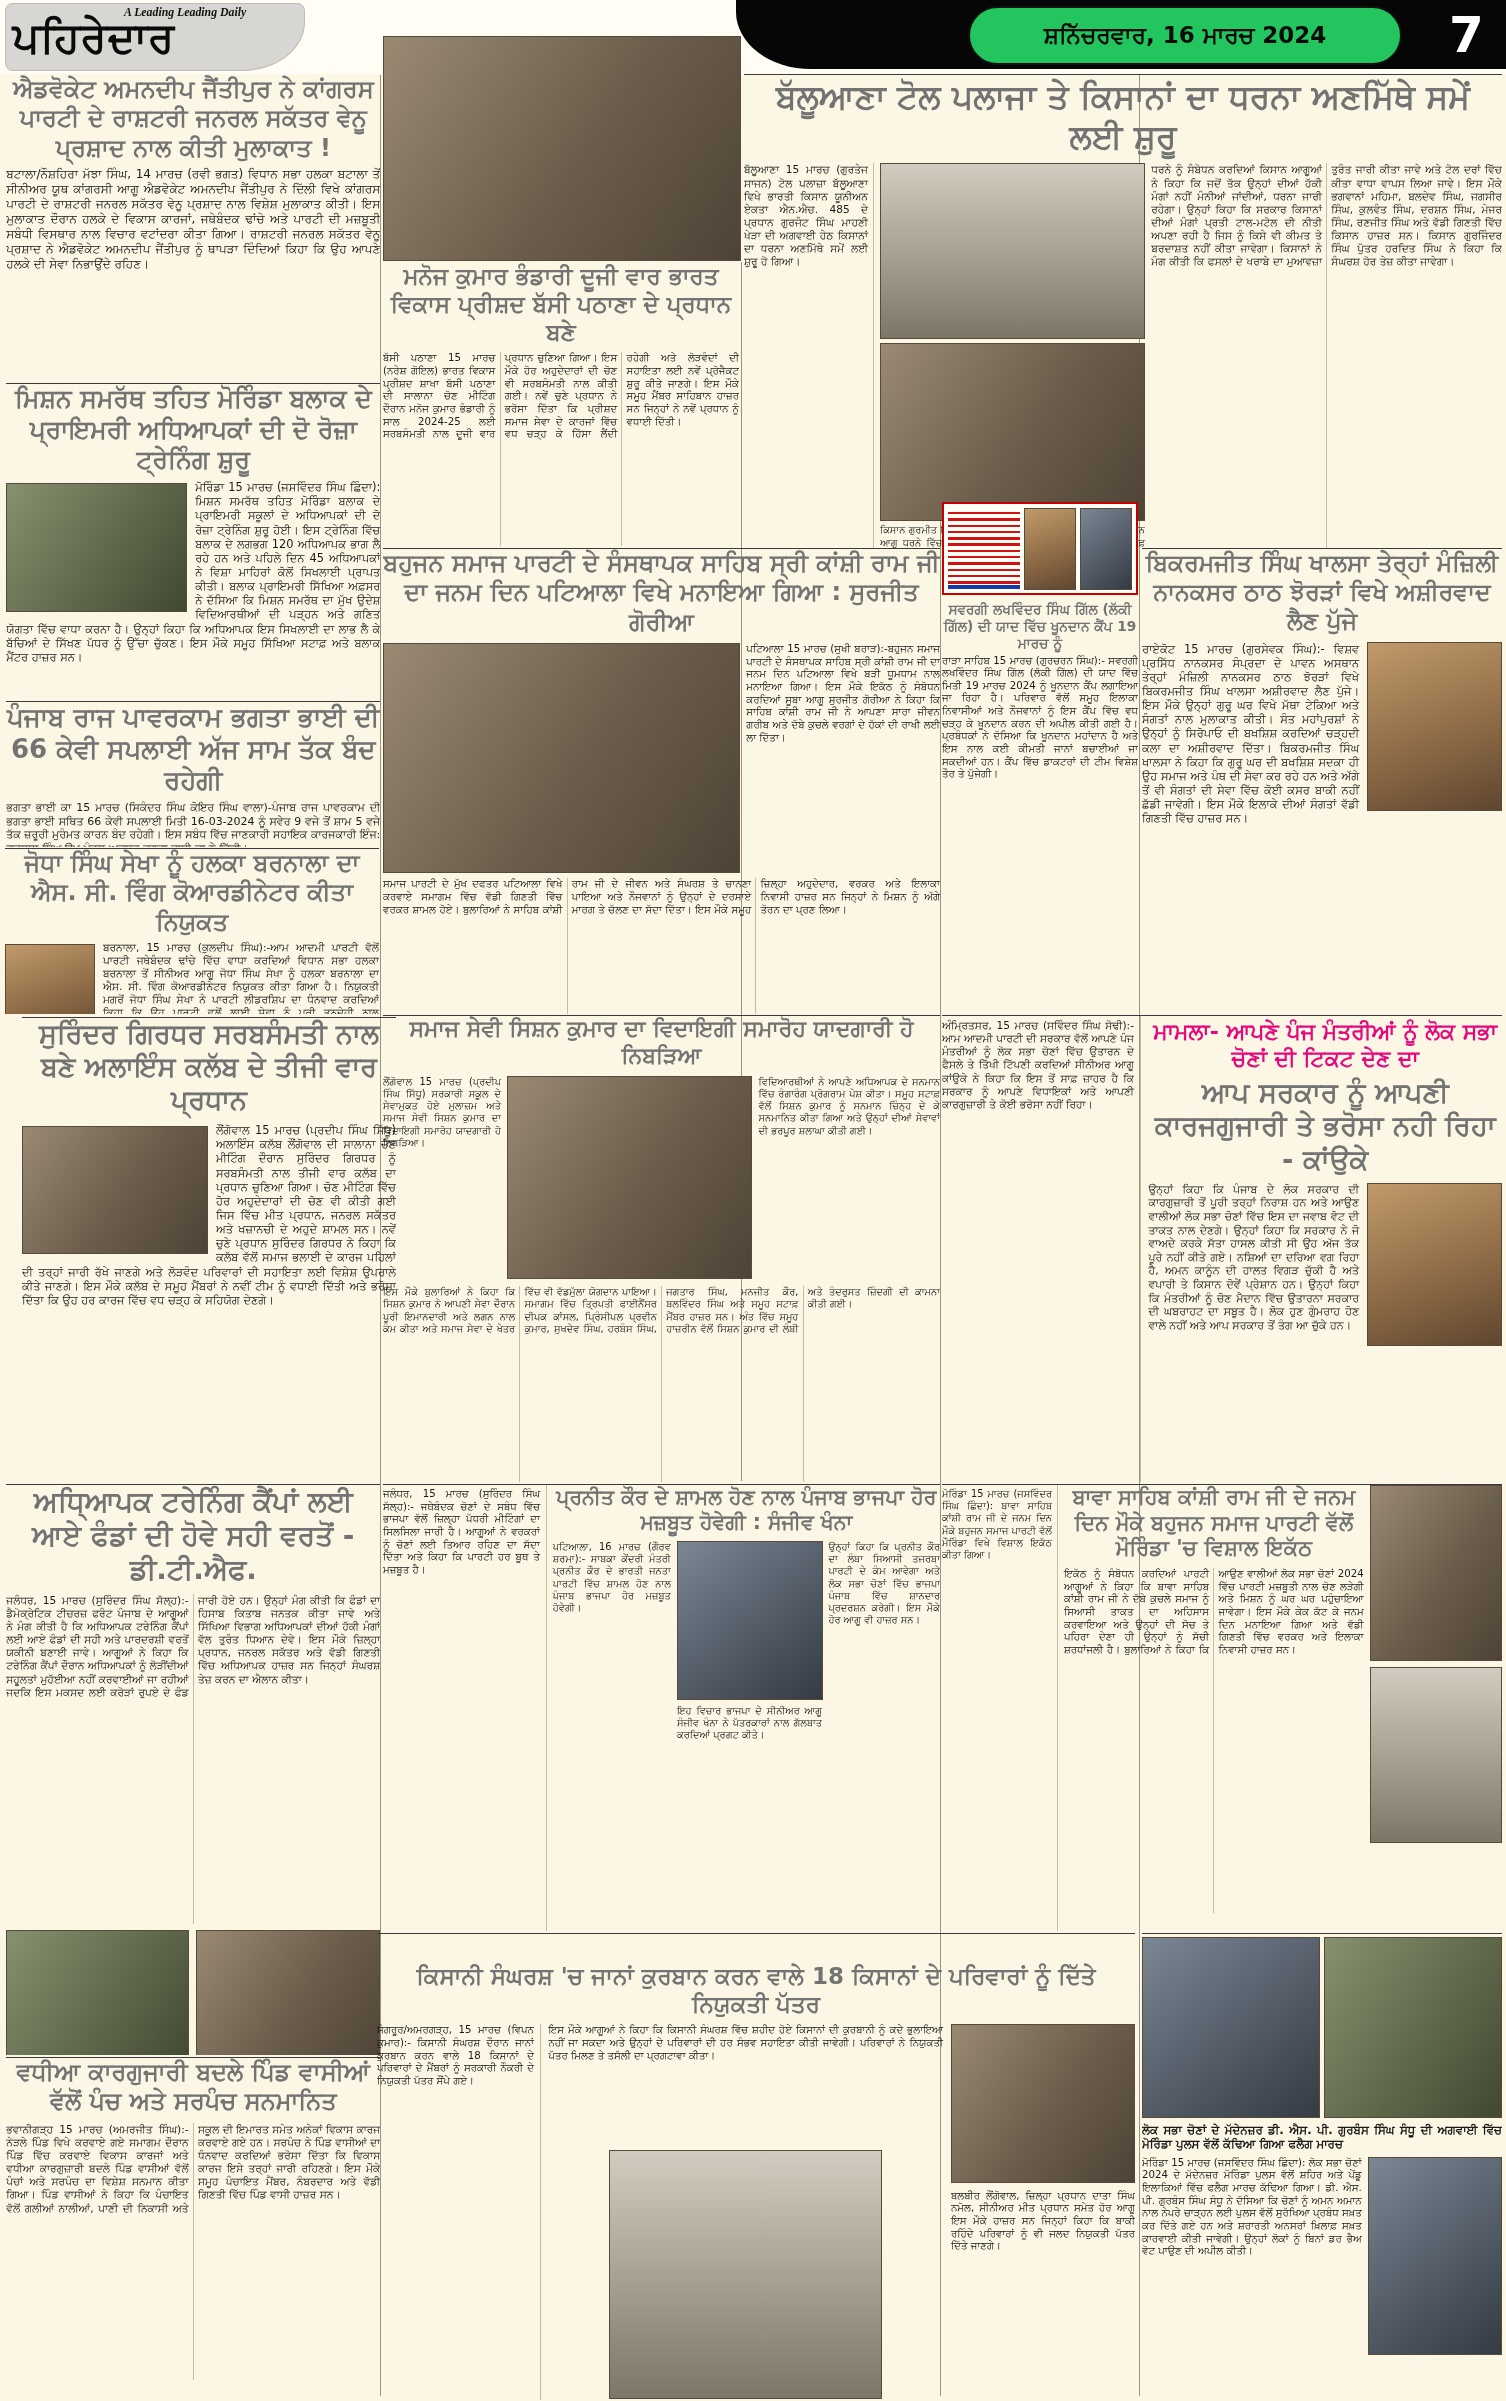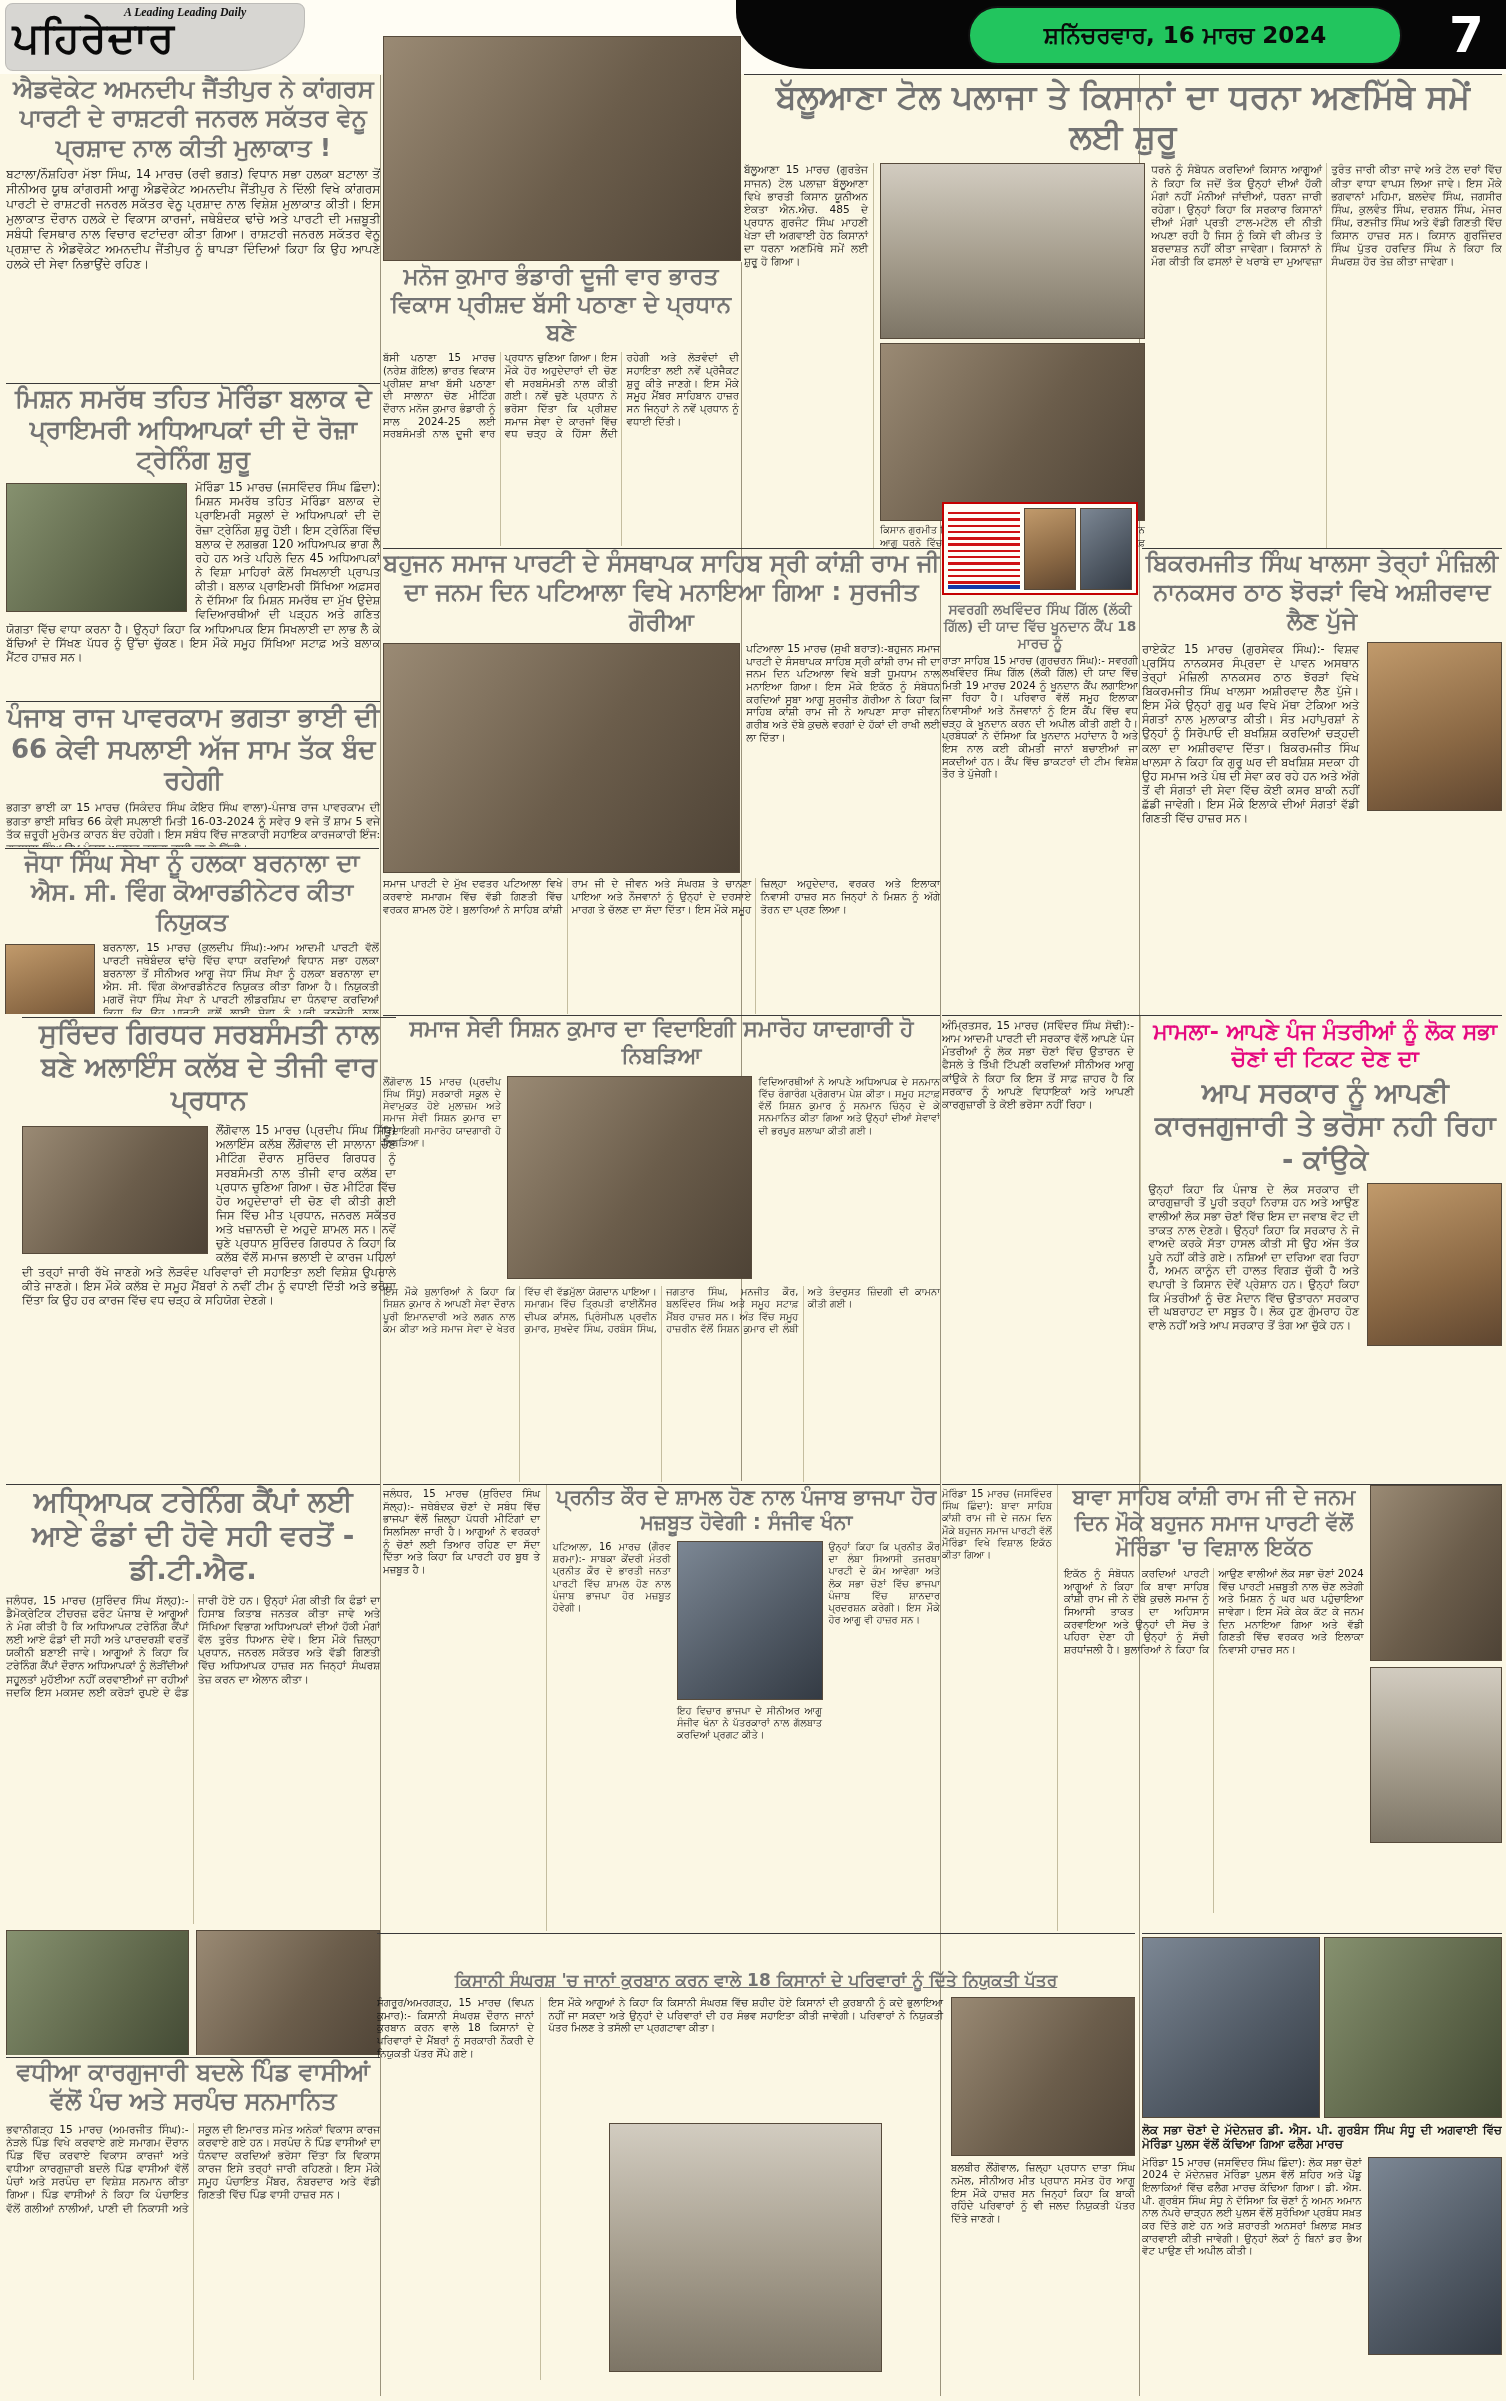--- a/index.html
+++ b/index.html
@@ -121,21 +121,21 @@
     </div>
     <div class="body cols3" style="font-size:10.2px;margin-top:6.3px;height:149px;">ਸਮਾਜ ਪਾਰਟੀ ਦੇ ਮੁੱਖ ਦਫਤਰ ਪਟਿਆਲਾ ਵਿਖੇ ਕਰਵਾਏ ਸਮਾਗਮ ਵਿੱਚ ਵੱਡੀ ਗਿਣਤੀ ਵਿੱਚ ਵਰਕਰ ਸ਼ਾਮਲ ਹੋਏ। ਬੁਲਾਰਿਆਂ ਨੇ ਸਾਹਿਬ ਕਾਂਸ਼ੀ ਰਾਮ ਜੀ ਦੇ ਜੀਵਨ ਅਤੇ ਸੰਘਰਸ਼ ਤੇ ਚਾਨਣਾ ਪਾਇਆ ਅਤੇ ਨੌਜਵਾਨਾਂ ਨੂੰ ਉਨ੍ਹਾਂ ਦੇ ਦਰਸਾਏ ਮਾਰਗ ਤੇ ਚੱਲਣ ਦਾ ਸੱਦਾ ਦਿੱਤਾ। ਇਸ ਮੌਕੇ ਸਮੂਹ ਜ਼ਿਲ੍ਹਾ ਅਹੁਦੇਦਾਰ, ਵਰਕਰ ਅਤੇ ਇਲਾਕਾ ਨਿਵਾਸੀ ਹਾਜ਼ਰ ਸਨ ਜਿਨ੍ਹਾਂ ਨੇ ਮਿਸ਼ਨ ਨੂੰ ਅੱਗੇ ਤੋਰਨ ਦਾ ਪ੍ਰਣ ਲਿਆ।</div>
   </div>
 
   <div class="article" style="left:942px;top:502px;width:196px;height:510px;">
     <div class="ad-box">
       <div class="ad-lines"></div>
       <div class="ph p" style="width:50px;height:80px;"></div>
       <div class="ph b" style="width:50px;height:80px;"></div>
     </div>
-    <div class="hl" style="font-size:13.7px;margin:6.3px 0 3.1px;">ਸਵਰਗੀ ਲਖਵਿੰਦਰ ਸਿੰਘ ਗਿੱਲ (ਲੱਕੀ ਗਿੱਲ) ਦੀ ਯਾਦ ਵਿੱਚ ਖੂਨਦਾਨ ਕੈਂਪ 18 ਮਾਰਚ ਨੂੰ</div>
+    <div class="hl" style="font-size:13.7px;margin:6.3px 0 3.1px;">ਸਵਰਗੀ ਲਖਵਿੰਦਰ ਸਿੰਘ ਗਿੱਲ (ਲੱਕੀ ਗਿੱਲ) ਦੀ ਯਾਦ ਵਿੱਚ ਖੂਨਦਾਨ ਕੈਂਪ 19 ਮਾਰਚ ਨੂੰ</div>
     <div class="body" style="font-size:10.2px;">ਰਾੜਾ ਸਾਹਿਬ 15 ਮਾਰਚ (ਗੁਰਚਰਨ ਸਿੰਘ):- ਸਵਰਗੀ ਲਖਵਿੰਦਰ ਸਿੰਘ ਗਿੱਲ (ਲੱਕੀ ਗਿੱਲ) ਦੀ ਯਾਦ ਵਿੱਚ ਮਿਤੀ 19 ਮਾਰਚ 2024 ਨੂੰ ਖੂਨਦਾਨ ਕੈਂਪ ਲਗਾਇਆ ਜਾ ਰਿਹਾ ਹੈ। ਪਰਿਵਾਰ ਵੱਲੋਂ ਸਮੂਹ ਇਲਾਕਾ ਨਿਵਾਸੀਆਂ ਅਤੇ ਨੌਜਵਾਨਾਂ ਨੂੰ ਇਸ ਕੈਂਪ ਵਿੱਚ ਵਧ ਚੜ੍ਹ ਕੇ ਖੂਨਦਾਨ ਕਰਨ ਦੀ ਅਪੀਲ ਕੀਤੀ ਗਈ ਹੈ। ਪ੍ਰਬੰਧਕਾਂ ਨੇ ਦੱਸਿਆ ਕਿ ਖੂਨਦਾਨ ਮਹਾਂਦਾਨ ਹੈ ਅਤੇ ਇਸ ਨਾਲ ਕਈ ਕੀਮਤੀ ਜਾਨਾਂ ਬਚਾਈਆਂ ਜਾ ਸਕਦੀਆਂ ਹਨ। ਕੈਂਪ ਵਿੱਚ ਡਾਕਟਰਾਂ ਦੀ ਟੀਮ ਵਿਸ਼ੇਸ਼ ਤੌਰ ਤੇ ਪੁੱਜੇਗੀ।</div>
   </div>
 
   <div class="article topline" style="left:1142px;top:548px;width:360px;height:465px;">
     <div class="hl" style="font-size:23.6px;">ਬਿਕਰਮਜੀਤ ਸਿੰਘ ਖਾਲਸਾ ਤੇਰ੍ਹਾਂ ਮੰਜ਼ਿਲੀ ਨਾਨਕਸਰ ਠਾਠ ਝੋਰੜਾਂ ਵਿਖੇ ਅਸ਼ੀਰਵਾਦ ਲੈਣ ਪੁੱਜੇ</div>
     <div class="body" style="font-size:11.4px;margin-top:6.3px;">
       <span class="ph p floatR" style="display:block;width:133px;height:167px;"></span>
       <span>ਰਾਏਕੋਟ 15 ਮਾਰਚ (ਗੁਰਸੇਵਕ ਸਿੰਘ):- ਵਿਸ਼ਵ ਪ੍ਰਸਿੱਧ ਨਾਨਕਸਰ ਸੰਪ੍ਰਦਾ ਦੇ ਪਾਵਨ ਅਸਥਾਨ ਤੇਰ੍ਹਾਂ ਮੰਜ਼ਿਲੀ ਨਾਨਕਸਰ ਠਾਠ ਝੋਰੜਾਂ ਵਿਖੇ ਬਿਕਰਮਜੀਤ ਸਿੰਘ ਖਾਲਸਾ ਅਸ਼ੀਰਵਾਦ ਲੈਣ ਪੁੱਜੇ। ਇਸ ਮੌਕੇ ਉਨ੍ਹਾਂ ਗੁਰੂ ਘਰ ਵਿਖੇ ਮੱਥਾ ਟੇਕਿਆ ਅਤੇ ਸੰਗਤਾਂ ਨਾਲ ਮੁਲਾਕਾਤ ਕੀਤੀ। ਸੰਤ ਮਹਾਂਪੁਰਸ਼ਾਂ ਨੇ ਉਨ੍ਹਾਂ ਨੂੰ ਸਿਰੋਪਾਓ ਦੀ ਬਖਸ਼ਿਸ਼ ਕਰਦਿਆਂ ਚੜ੍ਹਦੀ ਕਲਾ ਦਾ ਅਸ਼ੀਰਵਾਦ ਦਿੱਤਾ। ਬਿਕਰਮਜੀਤ ਸਿੰਘ ਖਾਲਸਾ ਨੇ ਕਿਹਾ ਕਿ ਗੁਰੂ ਘਰ ਦੀ ਬਖਸ਼ਿਸ਼ ਸਦਕਾ ਹੀ ਉਹ ਸਮਾਜ ਅਤੇ ਪੰਥ ਦੀ ਸੇਵਾ ਕਰ ਰਹੇ ਹਨ ਅਤੇ ਅੱਗੇ ਤੋਂ ਵੀ ਸੰਗਤਾਂ ਦੀ ਸੇਵਾ ਵਿੱਚ ਕੋਈ ਕਸਰ ਬਾਕੀ ਨਹੀਂ ਛੱਡੀ ਜਾਵੇਗੀ। ਇਸ ਮੌਕੇ ਇਲਾਕੇ ਦੀਆਂ ਸੰਗਤਾਂ ਵੱਡੀ ਗਿਣਤੀ ਵਿੱਚ ਹਾਜ਼ਰ ਸਨ।</span>
     </div>
   </div>
@@ -197,21 +197,21 @@
       <div class="ph t" style="width:130px;height:174px;margin-top:6.3px;"></div>
     </div>
   </div>
 
   <div class="article topline" style="left:6.3px;top:2057px;width:374px;height:341px;">
     <div class="hl" style="font-size:24px;">ਵਧੀਆ ਕਾਰਗੁਜਾਰੀ ਬਦਲੇ ਪਿੰਡ ਵਾਸੀਆਂ ਵੱਲੋਂ ਪੰਚ ਅਤੇ ਸਰਪੰਚ ਸਨਮਾਨਿਤ</div>
     <div class="body cols2" style="font-size:10.6px;margin-top:6.3px;height:257px;">ਭਵਾਨੀਗੜ੍ਹ 15 ਮਾਰਚ (ਅਮਰਜੀਤ ਸਿੰਘ):- ਨੇੜਲੇ ਪਿੰਡ ਵਿਖੇ ਕਰਵਾਏ ਗਏ ਸਮਾਗਮ ਦੌਰਾਨ ਪਿੰਡ ਵਿੱਚ ਕਰਵਾਏ ਵਿਕਾਸ ਕਾਰਜਾਂ ਅਤੇ ਵਧੀਆ ਕਾਰਗੁਜ਼ਾਰੀ ਬਦਲੇ ਪਿੰਡ ਵਾਸੀਆਂ ਵੱਲੋਂ ਪੰਚਾਂ ਅਤੇ ਸਰਪੰਚ ਦਾ ਵਿਸ਼ੇਸ਼ ਸਨਮਾਨ ਕੀਤਾ ਗਿਆ। ਪਿੰਡ ਵਾਸੀਆਂ ਨੇ ਕਿਹਾ ਕਿ ਪੰਚਾਇਤ ਵੱਲੋਂ ਗਲੀਆਂ ਨਾਲੀਆਂ, ਪਾਣੀ ਦੀ ਨਿਕਾਸੀ ਅਤੇ ਸਕੂਲ ਦੀ ਇਮਾਰਤ ਸਮੇਤ ਅਨੇਕਾਂ ਵਿਕਾਸ ਕਾਰਜ ਕਰਵਾਏ ਗਏ ਹਨ। ਸਰਪੰਚ ਨੇ ਪਿੰਡ ਵਾਸੀਆਂ ਦਾ ਧੰਨਵਾਦ ਕਰਦਿਆਂ ਭਰੋਸਾ ਦਿੱਤਾ ਕਿ ਵਿਕਾਸ ਕਾਰਜ ਇਸੇ ਤਰ੍ਹਾਂ ਜਾਰੀ ਰਹਿਣਗੇ। ਇਸ ਮੌਕੇ ਸਮੂਹ ਪੰਚਾਇਤ ਮੈਂਬਰ, ਨੰਬਰਦਾਰ ਅਤੇ ਵੱਡੀ ਗਿਣਤੀ ਵਿੱਚ ਪਿੰਡ ਵਾਸੀ ਹਾਜ਼ਰ ਸਨ।</div>
   </div>
 
   <div class="article topline" style="left:377px;top:1933px;width:758px;height:466px;">
-    <div class="hl" style="font-size:17px;margin-top:36px;text-decoration:underline;">ਕਿਸਾਨੀ ਸੰਘਰਸ਼ 'ਚ ਜਾਨਾਂ ਕੁਰਬਾਨ ਕਰਨ ਵਾਲੇ 18 ਕਿਸਾਨਾਂ ਦੇ ਪਰਿਵਾਰਾਂ ਨੂੰ ਦਿੱਤੇ ਨਿਯੁਕਤੀ ਪੱਤਰ</div>
+    <div class="hl" style="font-size:23px;margin-top:28px;">ਕਿਸਾਨੀ ਸੰਘਰਸ਼ 'ਚ ਜਾਨਾਂ ਕੁਰਬਾਨ ਕਰਨ ਵਾਲੇ 18 ਕਿਸਾਨਾਂ ਦੇ ਪਰਿਵਾਰਾਂ ਨੂੰ ਦਿੱਤੇ ਨਿਯੁਕਤੀ ਪੱਤਰ</div>
     <div style="display:flex;gap:7.9px;margin-top:6.3px;height:383px;">
       <div class="body" style="width:157px;font-size:10.2px;border-right:0.8px solid #c4bd9f;padding-right:5.5px;">ਸੰਗਰੂਰ/ਅਮਰਗੜ੍ਹ, 15 ਮਾਰਚ (ਵਿਪਨ ਕੁਮਾਰ):- ਕਿਸਾਨੀ ਸੰਘਰਸ਼ ਦੌਰਾਨ ਜਾਨਾਂ ਕੁਰਬਾਨ ਕਰਨ ਵਾਲੇ 18 ਕਿਸਾਨਾਂ ਦੇ ਪਰਿਵਾਰਾਂ ਦੇ ਮੈਂਬਰਾਂ ਨੂੰ ਸਰਕਾਰੀ ਨੌਕਰੀ ਦੇ ਨਿਯੁਕਤੀ ਪੱਤਰ ਸੌਂਪੇ ਗਏ।</div>
       <div style="flex:1;">
         <div class="body" style="font-size:10.2px;height:118px;">ਇਸ ਮੌਕੇ ਆਗੂਆਂ ਨੇ ਕਿਹਾ ਕਿ ਕਿਸਾਨੀ ਸੰਘਰਸ਼ ਵਿੱਚ ਸ਼ਹੀਦ ਹੋਏ ਕਿਸਾਨਾਂ ਦੀ ਕੁਰਬਾਨੀ ਨੂੰ ਕਦੇ ਭੁਲਾਇਆ ਨਹੀਂ ਜਾ ਸਕਦਾ ਅਤੇ ਉਨ੍ਹਾਂ ਦੇ ਪਰਿਵਾਰਾਂ ਦੀ ਹਰ ਸੰਭਵ ਸਹਾਇਤਾ ਕੀਤੀ ਜਾਵੇਗੀ। ਪਰਿਵਾਰਾਂ ਨੇ ਨਿਯੁਕਤੀ ਪੱਤਰ ਮਿਲਣ ਤੇ ਤਸੱਲੀ ਦਾ ਪ੍ਰਗਟਾਵਾ ਕੀਤਾ।</div>
         <div class="ph t" style="width:271px;height:247px;margin:7.9px auto 0;"></div>
       </div>
       <div style="width:184px;">
         <div class="ph" style="width:183px;height:157px;"></div>
         <div class="body" style="font-size:10.2px;margin-top:6.3px;">ਬਲਬੀਰ ਲੌਂਗੋਵਾਲ, ਜ਼ਿਲ੍ਹਾ ਪ੍ਰਧਾਨ ਦਾਤਾ ਸਿੰਘ ਨਮੋਲ, ਸੀਨੀਅਰ ਮੀਤ ਪ੍ਰਧਾਨ ਸਮੇਤ ਹੋਰ ਆਗੂ ਇਸ ਮੌਕੇ ਹਾਜ਼ਰ ਸਨ ਜਿਨ੍ਹਾਂ ਕਿਹਾ ਕਿ ਬਾਕੀ ਰਹਿੰਦੇ ਪਰਿਵਾਰਾਂ ਨੂੰ ਵੀ ਜਲਦ ਨਿਯੁਕਤੀ ਪੱਤਰ ਦਿੱਤੇ ਜਾਣਗੇ।</div>
       </div>

